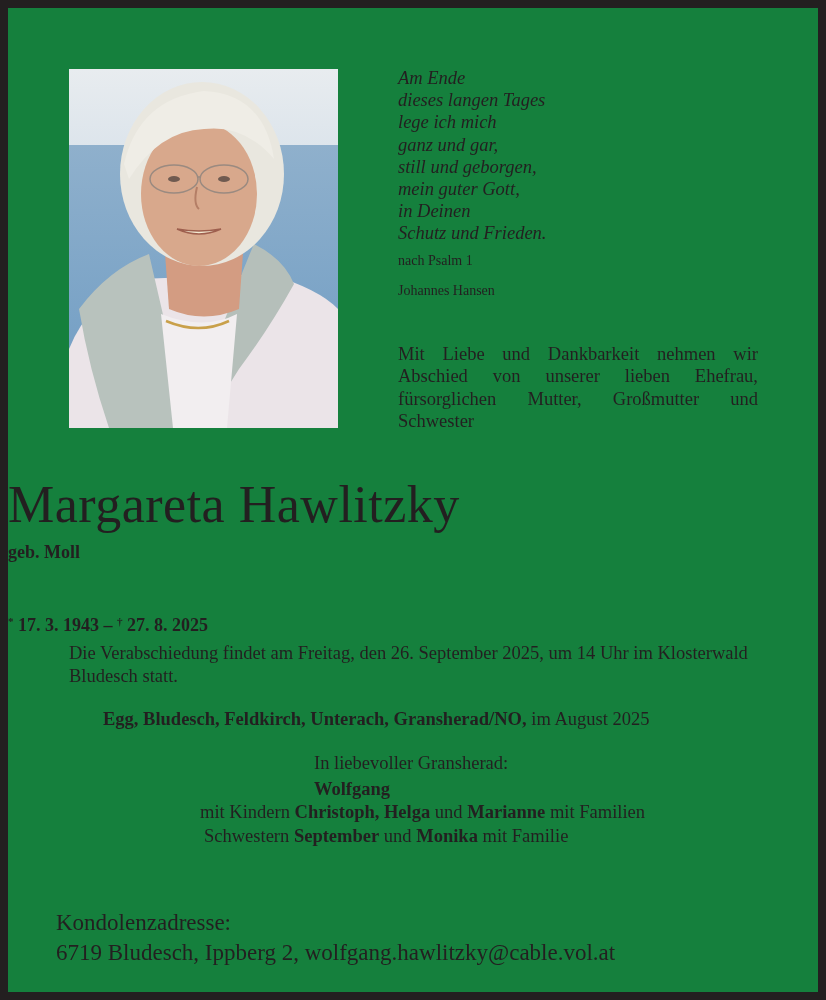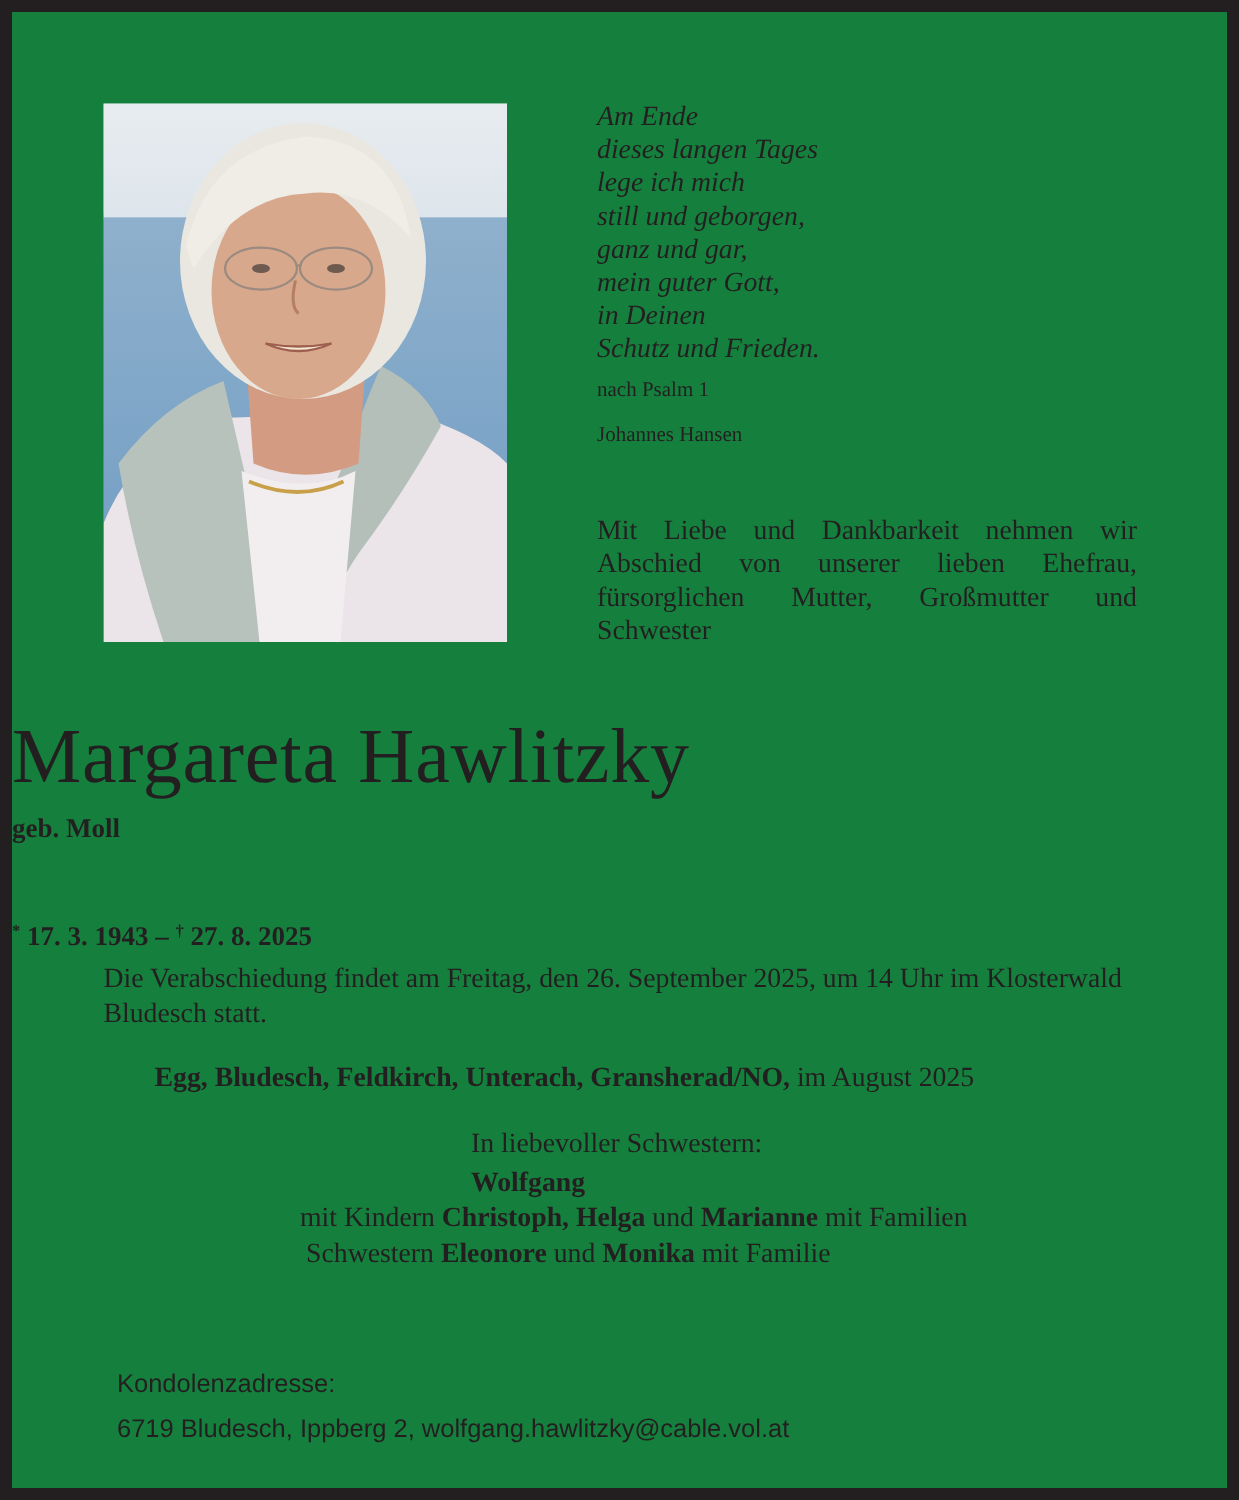--- a/index.html
+++ b/index.html
@@ -54,22 +54,22 @@
     font-family: "Liberation Serif", serif; font-size: 18.5px; line-height: 22px; margin-left: 34px;
   }
   .places b { font-weight: bold; }
   .mourners {
     position: absolute; left: 0; top: 743px; width: 810px;
     font-family: "Liberation Serif", serif; font-size: 18.5px; line-height: 24px;
   }
   .m-line { position: absolute; white-space: nowrap; }
   .m-line b { font-weight: bold; }
   .condolence {
-    position: absolute; left: 70px; top: 903px; width: 700px;
-    font-family: Liberation Sans, sans-serif; font-size: 17px; line-height: 24px;
+    position: absolute; left: 48px; top: 903px; width: 700px;
+    font-family: Liberation Serif, serif; font-size: 23px; line-height: 24px;
   }
   .condolence div { white-space: nowrap; }
   .condolence .addr { margin-top: 6px; }
 </style>
 </head>
 <body>
 
 <div class="page">
 
   <div class="photo">
@@ -112,44 +112,44 @@
 
       <path d="M128 118 Q124 135 130 140" stroke="#b47e66" stroke-width="2" fill="none"></path>
       <path d="M108 160 Q130 170 152 160 Q130 164 108 160 Z" fill="#f4ead2" stroke="#9e5f4e" stroke-width="1.5"></path>
     </svg>
   </div>
 
   <div class="poem">
     <div class="poem-line">Am Ende</div>
     <div class="poem-line">dieses langen Tages</div>
     <div class="poem-line">lege ich mich</div>
+    <div class="poem-line">ganz und gar,</div>
     <div class="poem-line">still und geborgen,</div>
-    <div class="poem-line">ganz und gar,</div>
     <div class="poem-line">mein guter Gott,</div>
     <div class="poem-line">in Deinen</div>
     <div class="poem-line">Schutz und Frieden.</div>
     <div class="poem-src">nach Psalm 1</div>
     <div class="poem-src second">Johannes Hansen</div>
   </div>
 
   <div class="intro">Mit Liebe und Dankbarkeit nehmen wir Abschied von unserer lieben Ehefrau, fürsorglichen Mutter, Großmutter und Schwester</div>
 
   <div class="name">Margareta Hawlitzky</div>
   <div class="maiden">geb. Moll</div>
   <div class="dates"><sup>*</sup>&nbsp;<span>17. 3. 1943</span>&nbsp;<span>–</span>&nbsp;<sup>†</sup>&nbsp;<span>27. 8. 2025</span></div>
 
   <div class="ceremony">Die Verabschiedung findet am Freitag, den 26. September 2025, um 14 Uhr im Klosterwald Bludesch statt.</div>
 
   <div class="places"><b>Egg, Bludesch, Feldkirch, Unterach, Gransherad/NO,</b> <span>im August 2025</span></div>
 
   <div class="mourners">
-    <div class="m-line" style="left:306px; top:0px;">In liebevoller Schwestern:</div>
+    <div class="m-line" style="left:306px; top:0px;">In liebevoller Gransherad:</div>
     <div class="m-line" style="left:306px; top:26px;"><b>Wolfgang</b></div>
     <div class="m-line" style="left:192px; top:49px;"><span>mit Kindern</span> <b>Christoph, Helga</b> <span>und</span> <b>Marianne</b> <span>mit Familien</span></div>
-    <div class="m-line" style="left:196px; top:73px;"><span>Schwestern</span> <b>Eleonore</b> <span>und</span> <b>Monika</b> <span>mit Familie</span></div>
+    <div class="m-line" style="left:196px; top:73px;"><span>Schwestern</span> <b>September</b> <span>und</span> <b>Monika</b> <span>mit Familie</span></div>
   </div>
 
   <div class="condolence">
     <div>Kondolenzadresse:</div>
     <div class="addr">6719 Bludesch, Ippberg 2, wolfgang.hawlitzky@cable.vol.at</div>
   </div>
 
 </div>
 
 </body></html>

